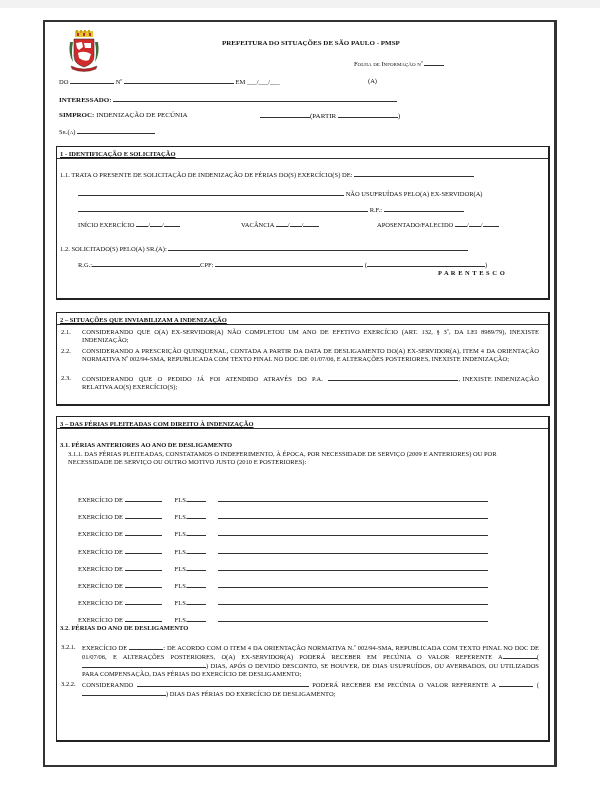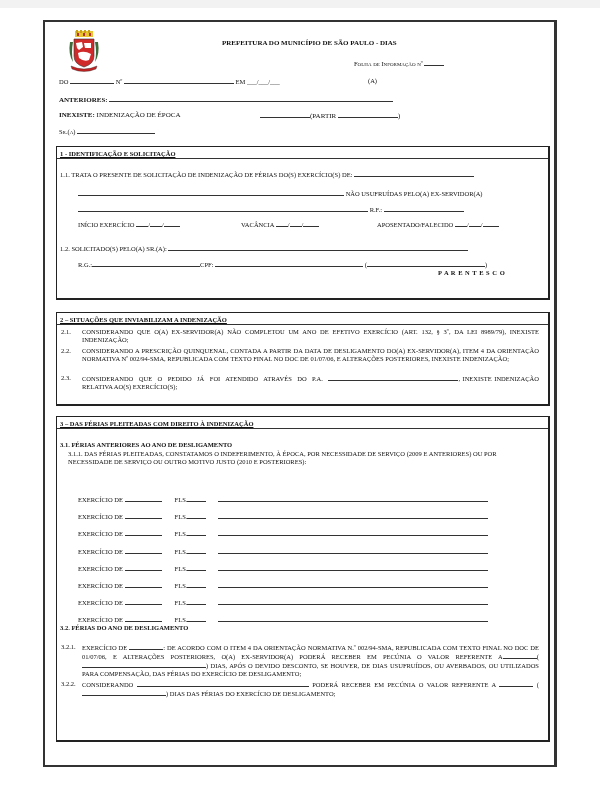--- a/index.html
+++ b/index.html
@@ -50,44 +50,44 @@
     <rect x="22" y="3" width="2" height="3" fill="#b53030"></rect>
     <path d="M3 12 Q1 24 6 32 Q4 22 6 12 Z" fill="#3f6b3a"></path>
     <path d="M31 12 Q33 24 28 32 Q30 22 28 12 Z" fill="#3f6b3a"></path>
     <path d="M7 9 H27 V26 Q27 34 17 37 Q7 34 7 26 Z" fill="#d02a2a" stroke="#333" stroke-width="0.6"></path>
     <path d="M9 13 L15 12 L16 17 L12 20 L10 18 Z" fill="#fff"></path>
     <path d="M17 13 H24 V18 H18 Z" fill="#fff"></path>
     <path d="M11 23 Q17 20 24 24 L22 30 Q17 32 12 28 Z" fill="#fff"></path>
     <path d="M4 36 Q17 42 30 36 L29 39 Q17 44 5 39 Z" fill="#c42020" stroke="#333" stroke-width="0.4"></path>
   </svg>
 
-  <div class="abs t7 b" style="left:177px; top:17px;">PREFEITURA DO MUNICÍPIO DE SÃO PAULO - DIAS</div>
+  <div class="abs t7 b" style="left:177px; top:17px;">PREFEITURA DO SITUAÇÕES DE SÃO PAULO - PMSP</div>
 
   <div class="abs t65 sc" style="left:309px; top:37px;">
     <span>Folha de Informação nº</span>
     <span class="line" style="width:20px;"></span>
   </div>
 
   <div class="abs t65" style="left:14px; top:55px;">
     <span>DO</span>
     <span class="line" style="width:44px;"></span>
     <span>Nº</span>
     <span class="line" style="width:110px;"></span>
     <span>EM</span>
     <span>___/___/___</span>
   </div>
   <div class="abs t65" style="left:323px; top:55px;">(A)</div>
 
   <div class="abs t7" style="left:14px; top:73px;">
-    <span class="b">ANTERIORES:</span>
+    <span class="b">INTERESSADO:</span>
     <span class="line" style="width:284px;"></span>
   </div>
   <div class="abs t7" style="left:14px; top:89px;">
-    <span class="b">INEXISTE:</span>
-    <span>INDENIZAÇÃO DE ÉPOCA</span>
+    <span class="b">SIMPROC:</span>
+    <span>INDENIZAÇÃO DE PECÚNIA</span>
   </div>
   <div class="abs t7" style="left:215px; top:89px;">
     <span class="line" style="width:50px;"></span><span>(PARTIR</span>
     <span class="line" style="width:60px;"></span><span>)</span>
   </div>
   <div class="abs t65 sc" style="left:14px; top:105px;">
     <span>Sr.(a)</span>
     <span class="line" style="width:78px;"></span>
   </div>
 

